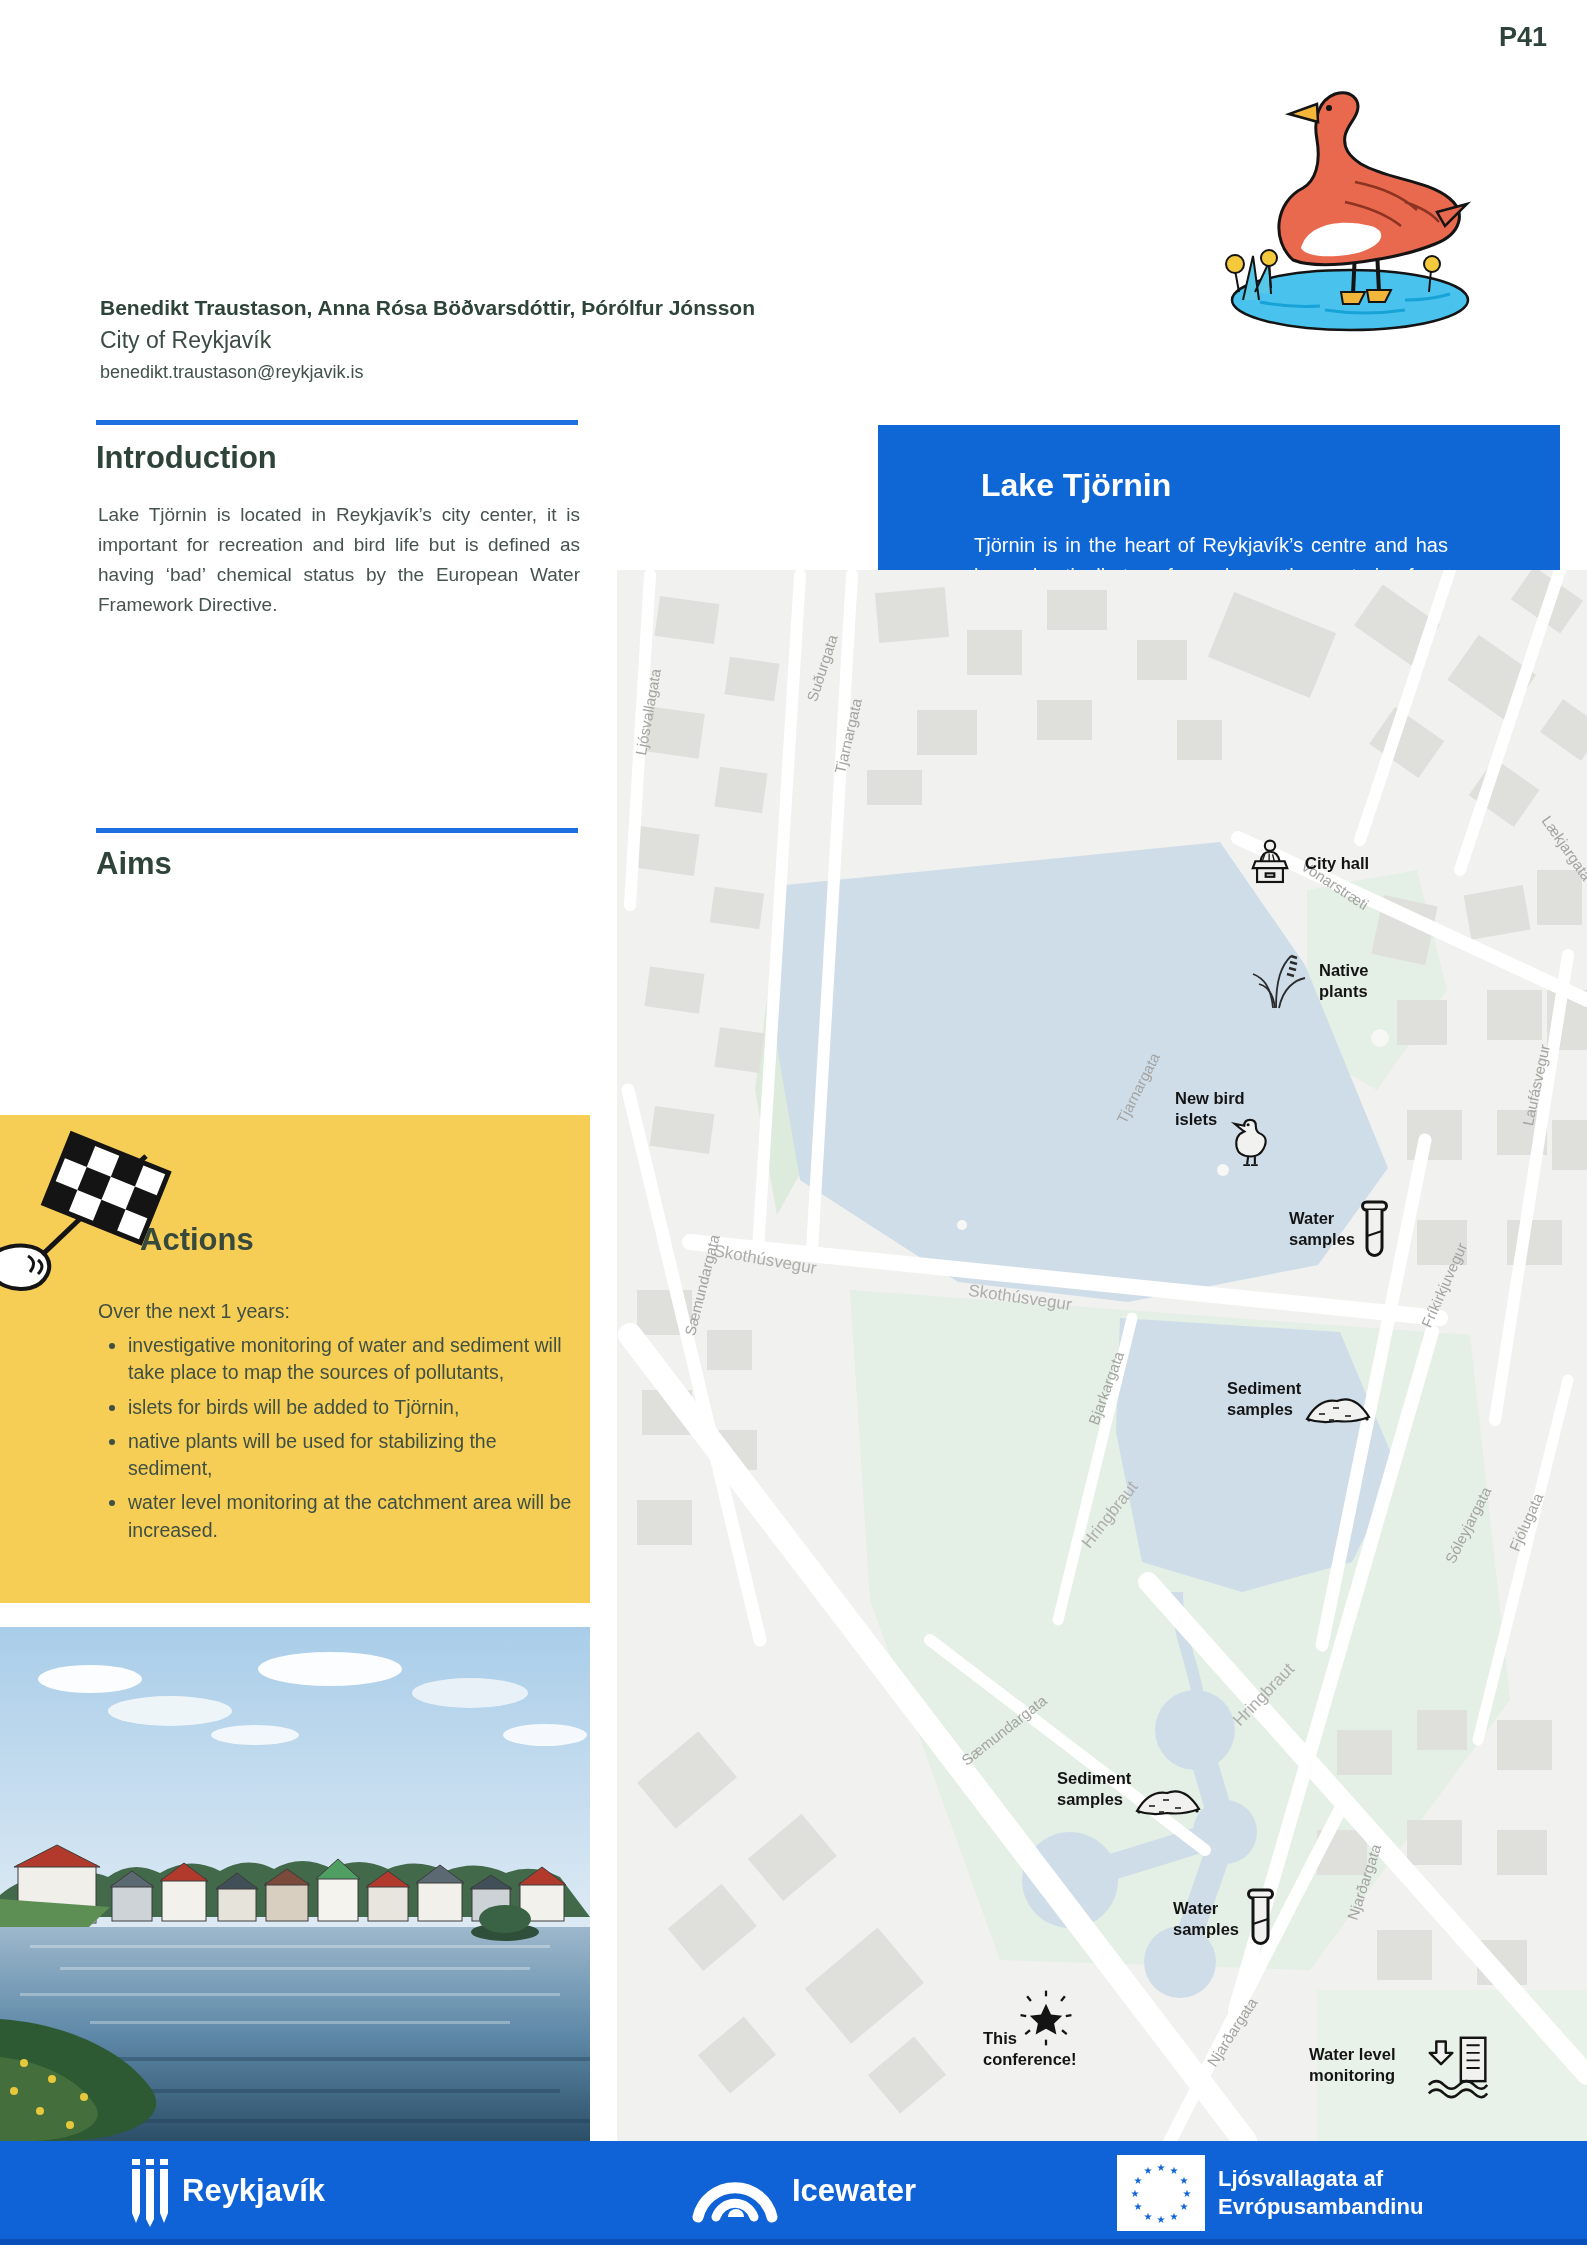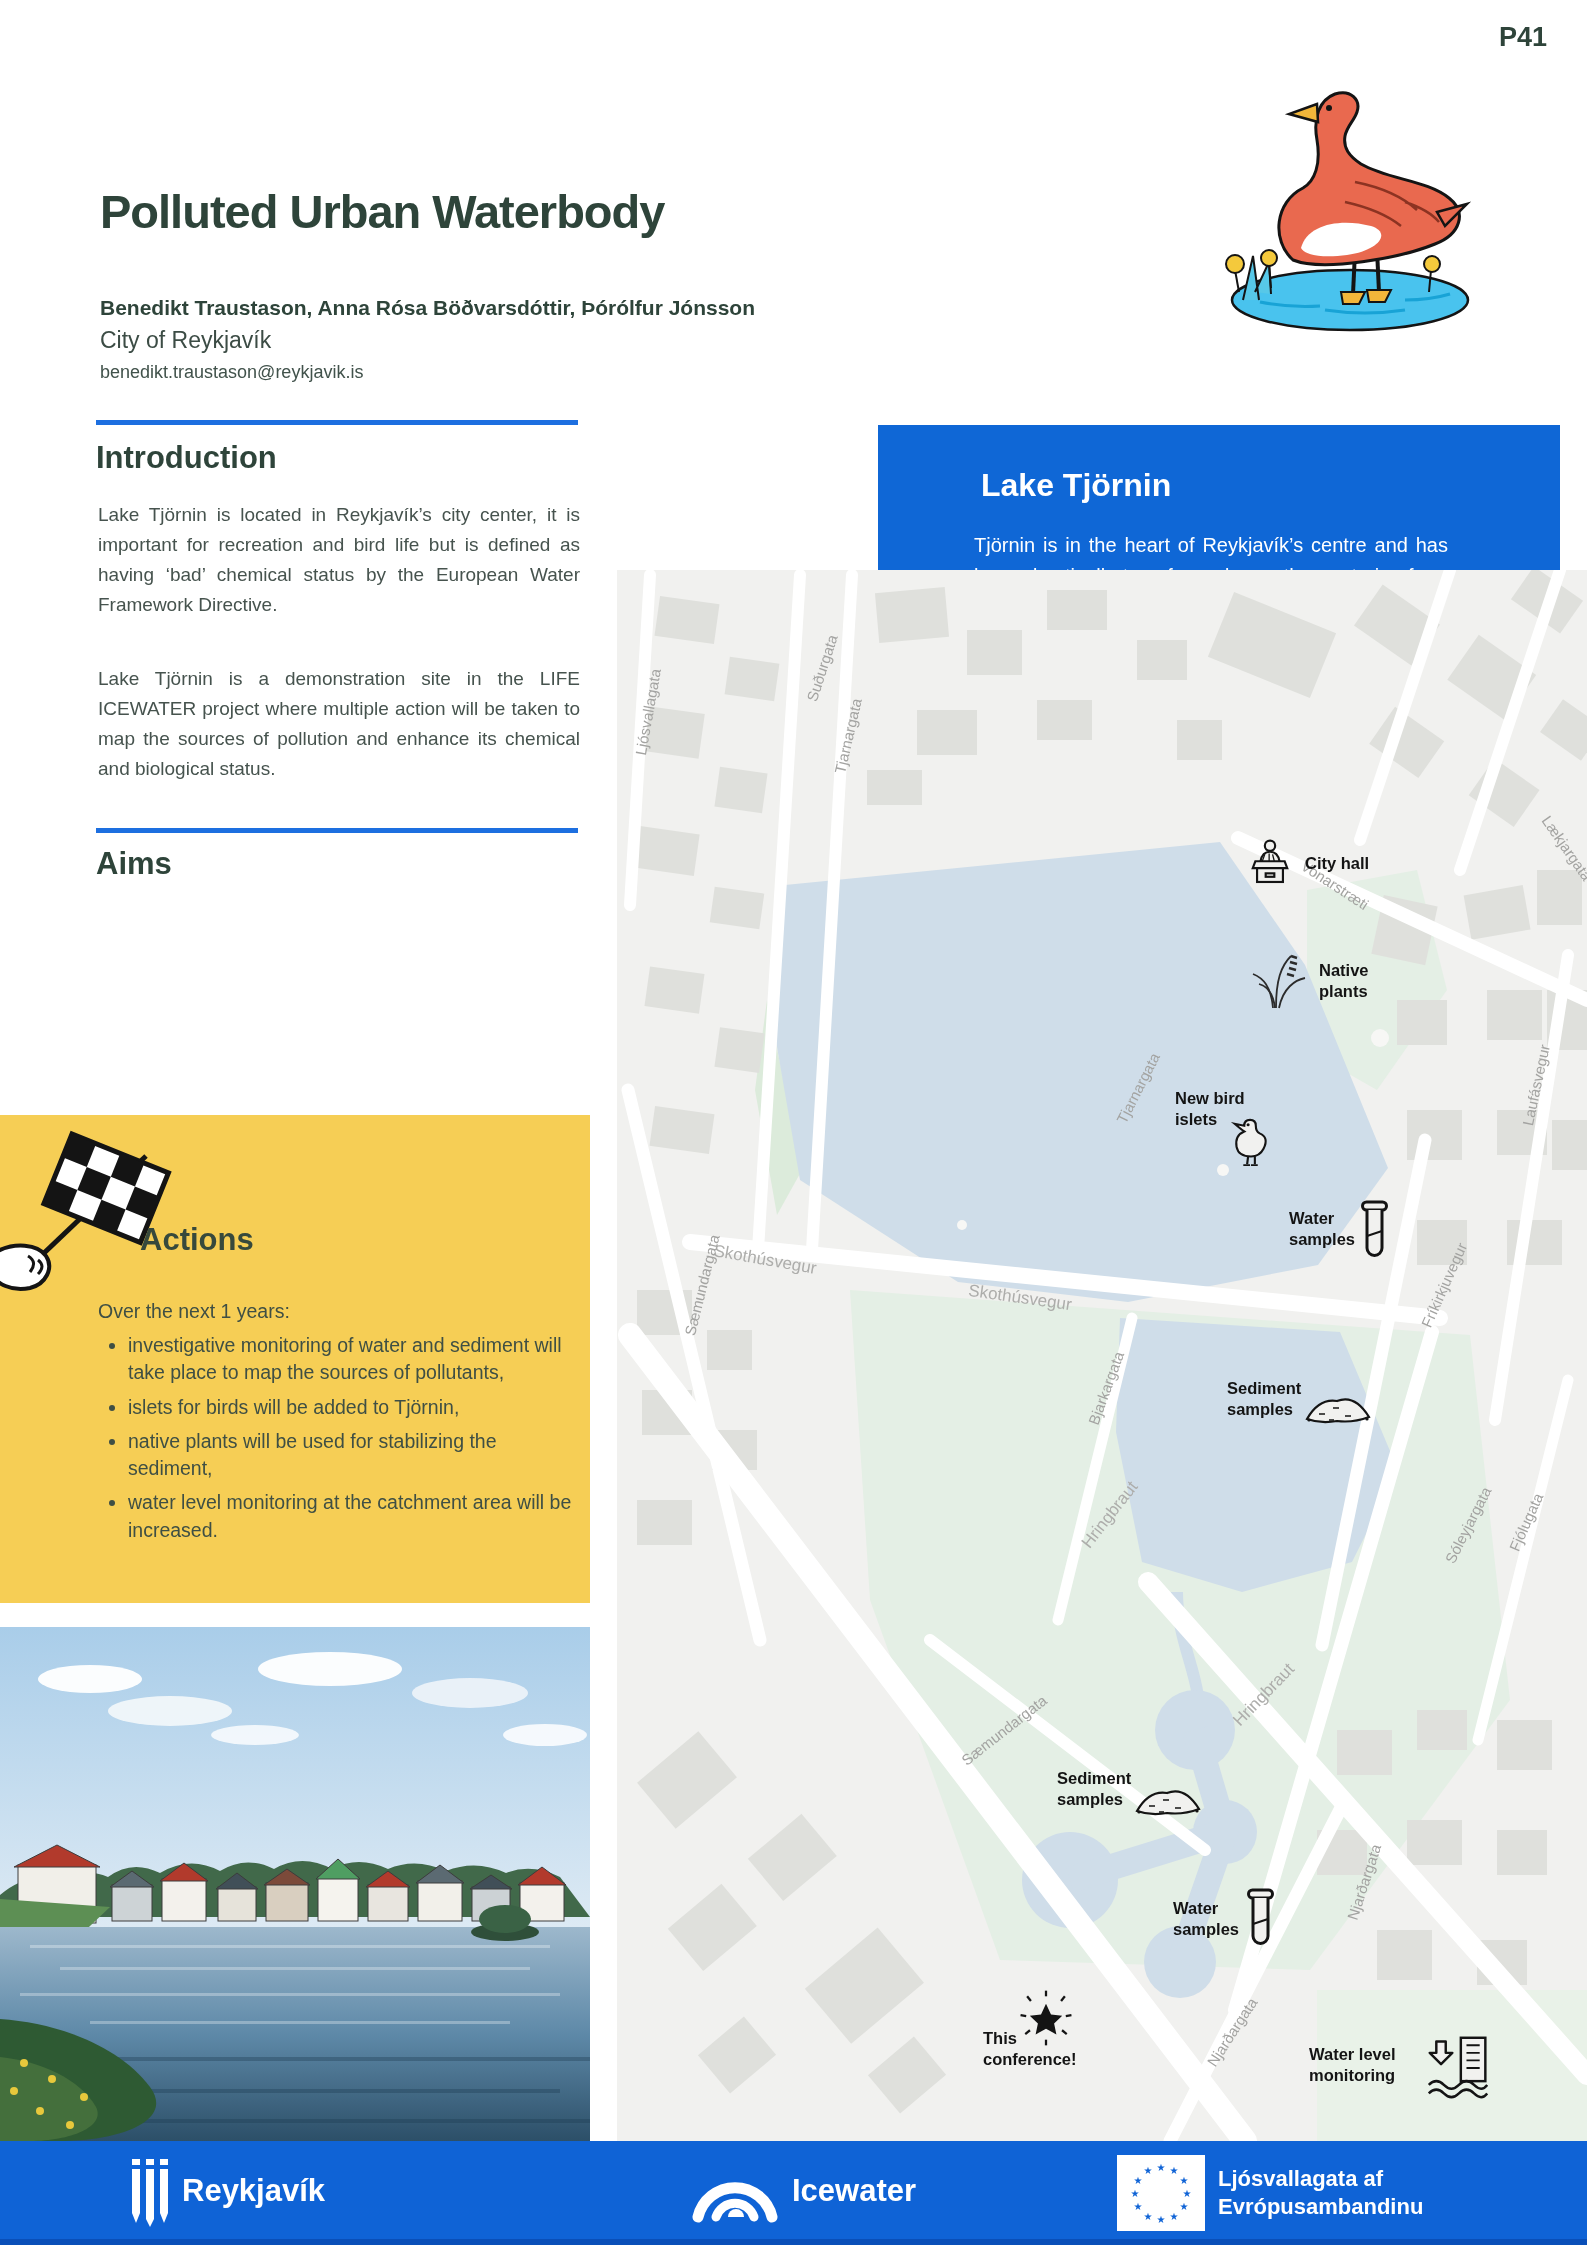--- a/index.html
+++ b/index.html
@@ -72,29 +72,27 @@
       <path d="M136,240 h24 l-6,12 h-16 z M162,238 h24 l-6,12 h-16 z" fill="#f2b63a" stroke="#141414" stroke-width="2"></path>
       <path d="M88,208 C66,188 70,150 98,136 C110,129 116,112 112,88 C108,66 114,48 130,42 C146,37 156,48 152,60 C149,69 142,74 140,84 C138,96 144,104 156,112 C184,128 222,128 244,146 C262,160 256,182 230,192 C196,206 118,220 88,208 Z" fill="#e9694f" stroke="#141414" stroke-width="3"></path>
       <path d="M112,52 L84,62 L113,70 Z" fill="#f2b63a" stroke="#141414" stroke-width="2.5"></path>
       <circle cx="124" cy="56" r="3" fill="#141414"></circle>
       <path d="M96,196 C102,172 136,166 166,174 C186,180 176,198 142,203 C120,206 100,204 96,196 Z" fill="#ffffff"></path>
       <path d="M150,130 q40,8 62,28 M140,150 q36,8 56,24 M200,150 q24,8 34,20" stroke="#8c3322" stroke-width="2.5" fill="none"></path>
       <path d="M232,160 l30,-8 -22,22 z" fill="#e9694f" stroke="#141414" stroke-width="2.5"></path>
     </svg>
   </div>
 
-  <div class="title-line" style="top:184px;">Polluted Urban Waterbody</div>
   <div class="authors">Benedikt Traustason, Anna Rósa Böðvarsdóttir, Þórólfur Jónsson</div>
   <div class="affil">City of Reykjavík</div>
   <div class="email">benedikt.traustason@reykjavik.is</div>
 
   <div class="rule" style="top:420px;"></div>
   <div class="h2" style="top:440px;">Introduction</div>
   <div class="body-text" style="top:500px;">Lake Tjörnin is located in Reykjavík’s city center, it is important for recreation and bird life but is defined as having ‘bad’ chemical status by the European Water Framework Directive.</div>
-  <div class="body-text" style="top:664px;">Lake Tjörnin is a demonstration site in the LIFE ICEWATER project where multiple action will be taken to map the sources of pollution and enhance its chemical and biological status.</div>
 
   <div class="rule" style="top:828px;"></div>
   <div class="h2" style="top:846px;">Aims</div>
 
   <div class="actions-box"></div>
   <div class="abs" style="left:-6px;top:1116px;width:200px;height:185px;">
     <svg width="200" height="185" viewBox="0 0 200 185">
       <line x1="28" y1="158" x2="152" y2="40" stroke="#141414" stroke-width="5"></line>
       <g transform="rotate(22 78 18)">
         <rect x="78" y="18" width="104" height="75" fill="#ffffff" stroke="#141414" stroke-width="5"></rect>

